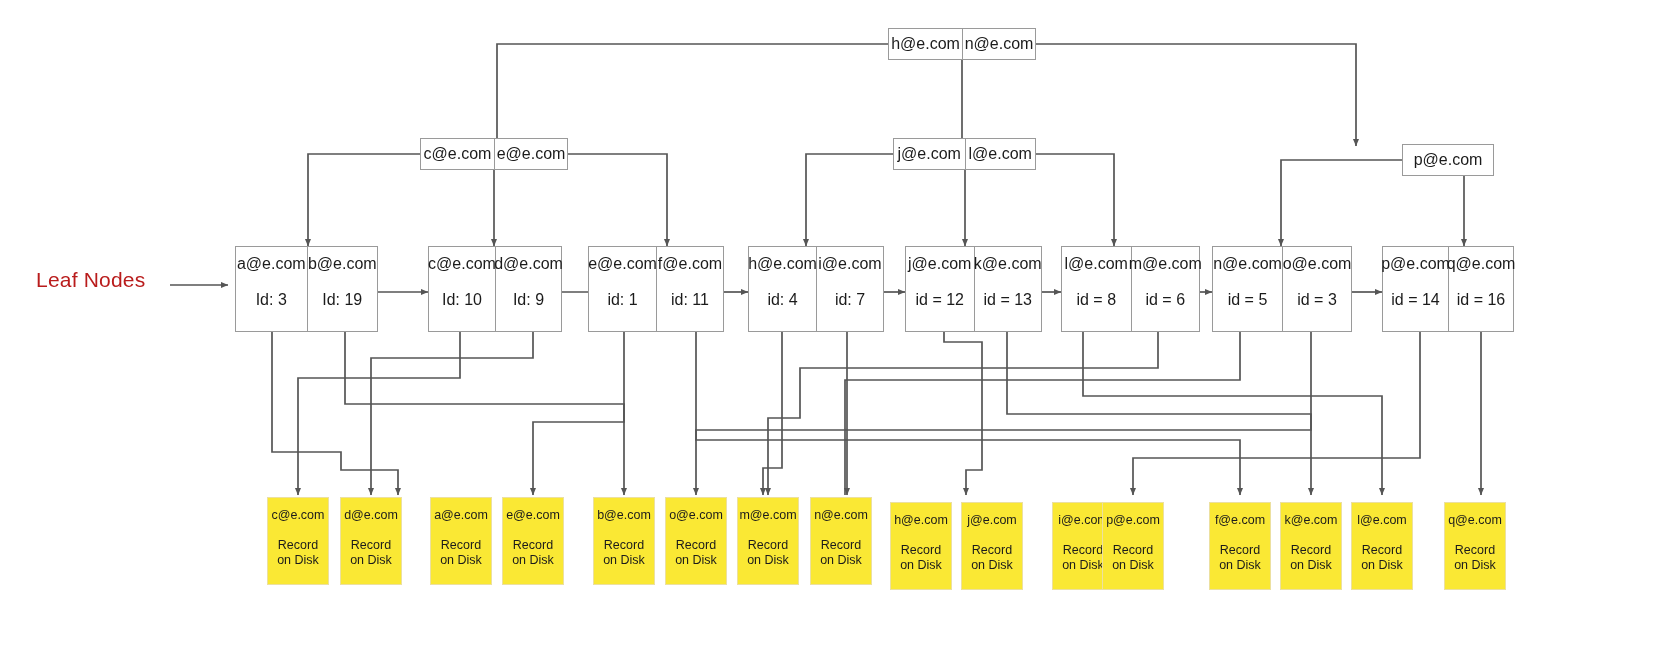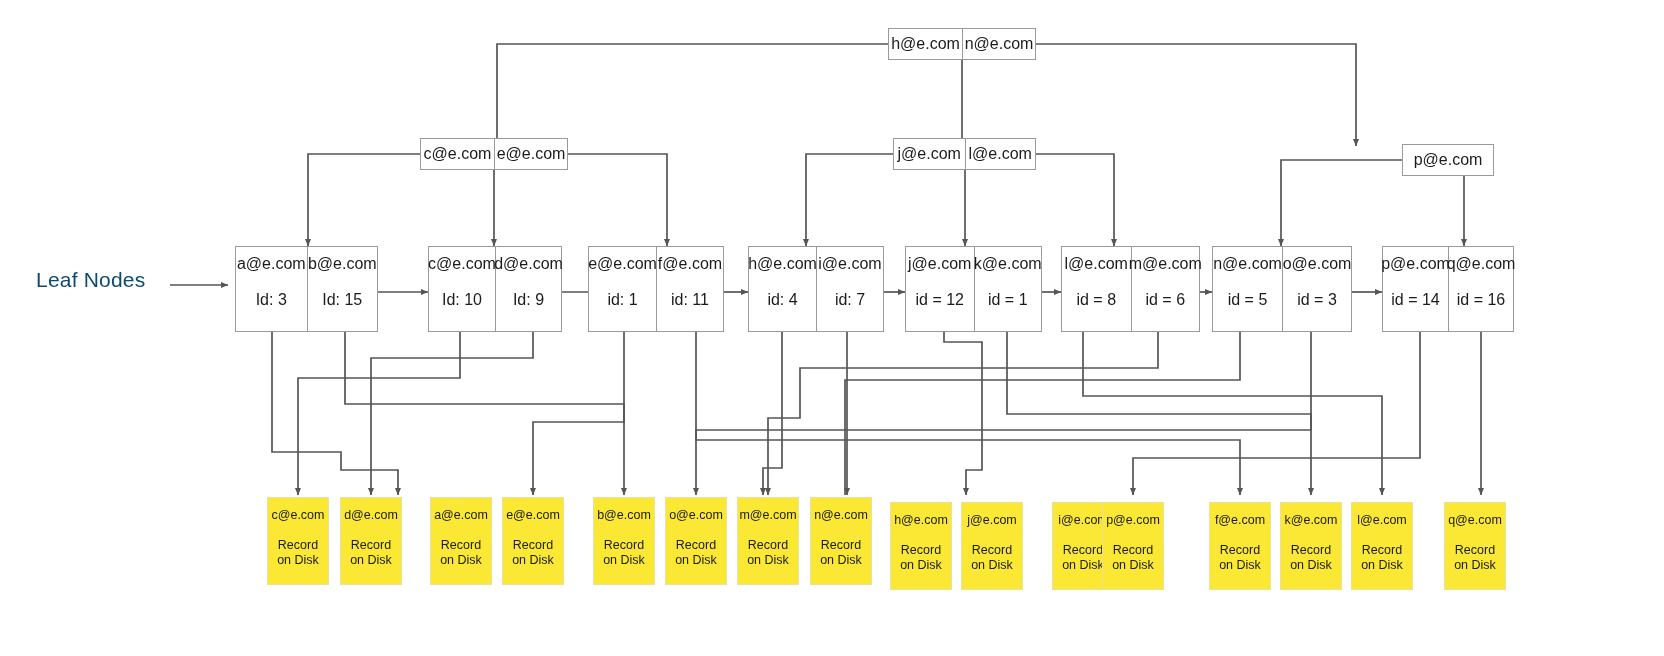--- a/index.html
+++ b/index.html
@@ -18,21 +18,21 @@
   .leaf .cell + .cell{border-left:1.6px solid #9a9a9a;}
   .leaf .key{line-height:1;}
   .leaf .idv{line-height:1;}
 
   .rec{position:absolute;box-sizing:border-box;background:#FAE834;border:1px solid #ece0a0;
        width:62px;height:88px;display:flex;flex-direction:column;align-items:center;
        padding-top:10px;color:#1b1b1b;font-size:12.5px;line-height:1.25;}
   .rec .rkey{margin-bottom:14px;}
   .rec .rl{text-align:center;}
 
-  .leaf-label{position:absolute;left:36px;top:268px;font-size:21px;color:#0c4a6e;letter-spacing:.2px;}
+  .leaf-label{position:absolute;left:36px;top:268px;font-size:21px;color:#b91c1c;letter-spacing:.2px;}
 </style>
 </head>
 <body>
 
 <div id="stage">
 
   <svg id="wires" viewBox="0 0 1664 656">
     <defs>
       <marker id="ah" markerWidth="9" markerHeight="9" refX="7.4" refY="3.2" orient="auto" markerUnits="userSpaceOnUse">
         <path d="M0,0 L7.6,3.2 L0,6.4 z" fill="#555555"></path>
@@ -134,21 +134,21 @@
     </div>
   </div>
 
   <div class="node leaf" style="left:235px;top:246px;width:143px;">
     <div class="cell" style="width:50%;">
       <span class="key">a@e.com</span>
       <span class="idv">Id: 3</span>
     </div>
     <div class="cell" style="width:50%;">
       <span class="key">b@e.com</span>
-      <span class="idv">Id: 15</span>
+      <span class="idv">Id: 19</span>
     </div>
   </div>
 
   <div class="node leaf" style="left:428px;top:246px;width:134px;">
     <div class="cell" style="width:50%;">
       <span class="key">c@e.com</span>
       <span class="idv">Id: 10</span>
     </div>
     <div class="cell" style="width:50%;">
       <span class="key">d@e.com</span>
@@ -178,21 +178,21 @@
     </div>
   </div>
 
   <div class="node leaf" style="left:905px;top:246px;width:137px;">
     <div class="cell" style="width:50%;">
       <span class="key">j@e.com</span>
       <span class="idv">id = 12</span>
     </div>
     <div class="cell" style="width:50%;">
       <span class="key">k@e.com</span>
-      <span class="idv">id = 1</span>
+      <span class="idv">id = 13</span>
     </div>
   </div>
 
   <div class="node leaf" style="left:1061px;top:246px;width:139px;">
     <div class="cell" style="width:50%;">
       <span class="key">l@e.com</span>
       <span class="idv">id = 8</span>
     </div>
     <div class="cell" style="width:50%;">
       <span class="key">m@e.com</span>

